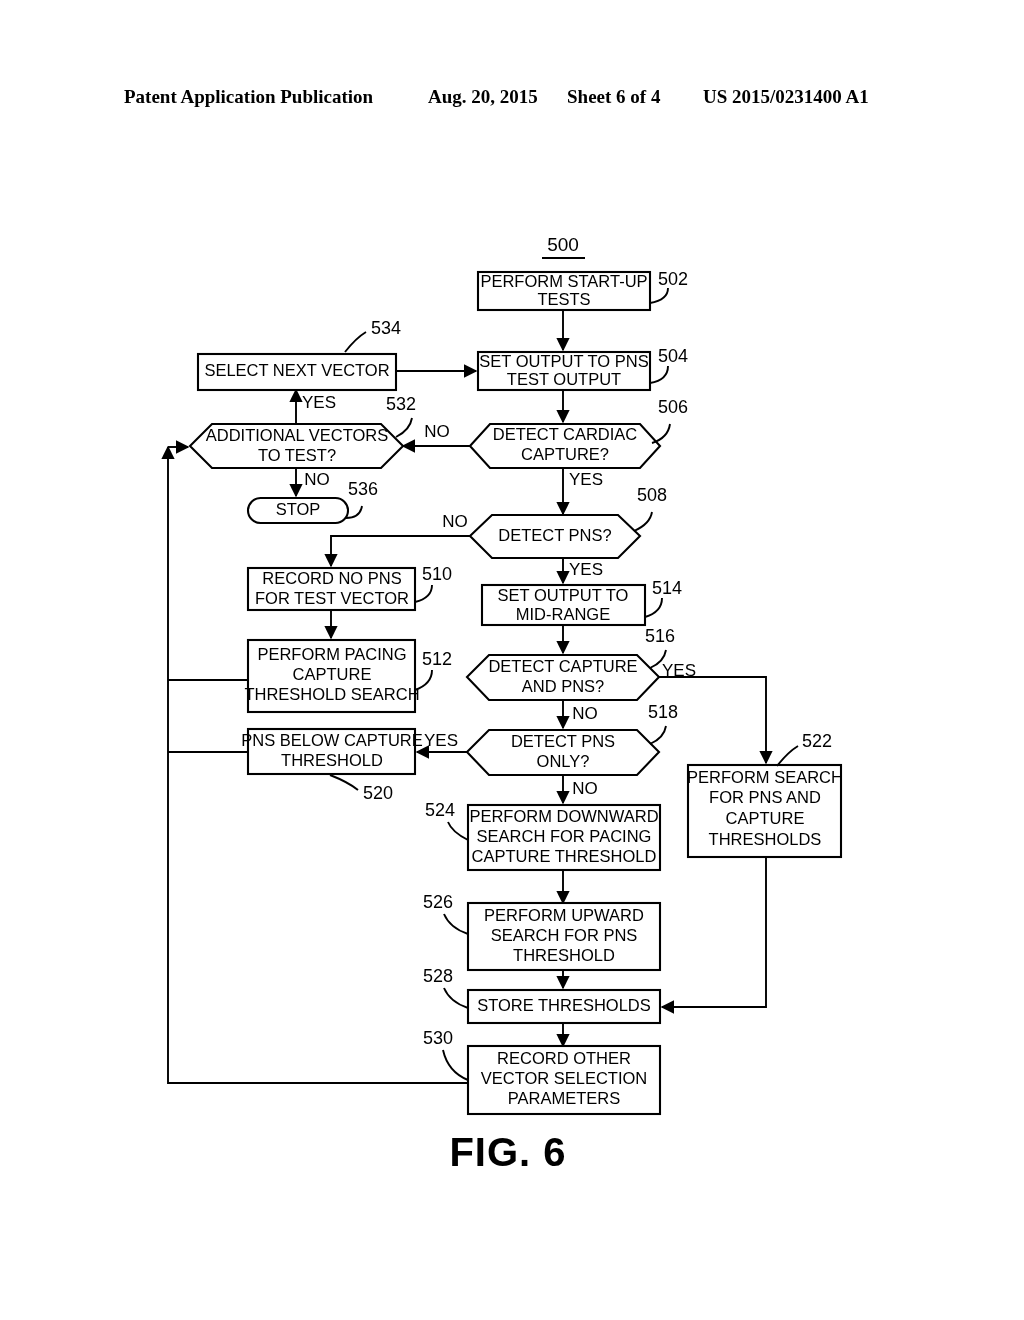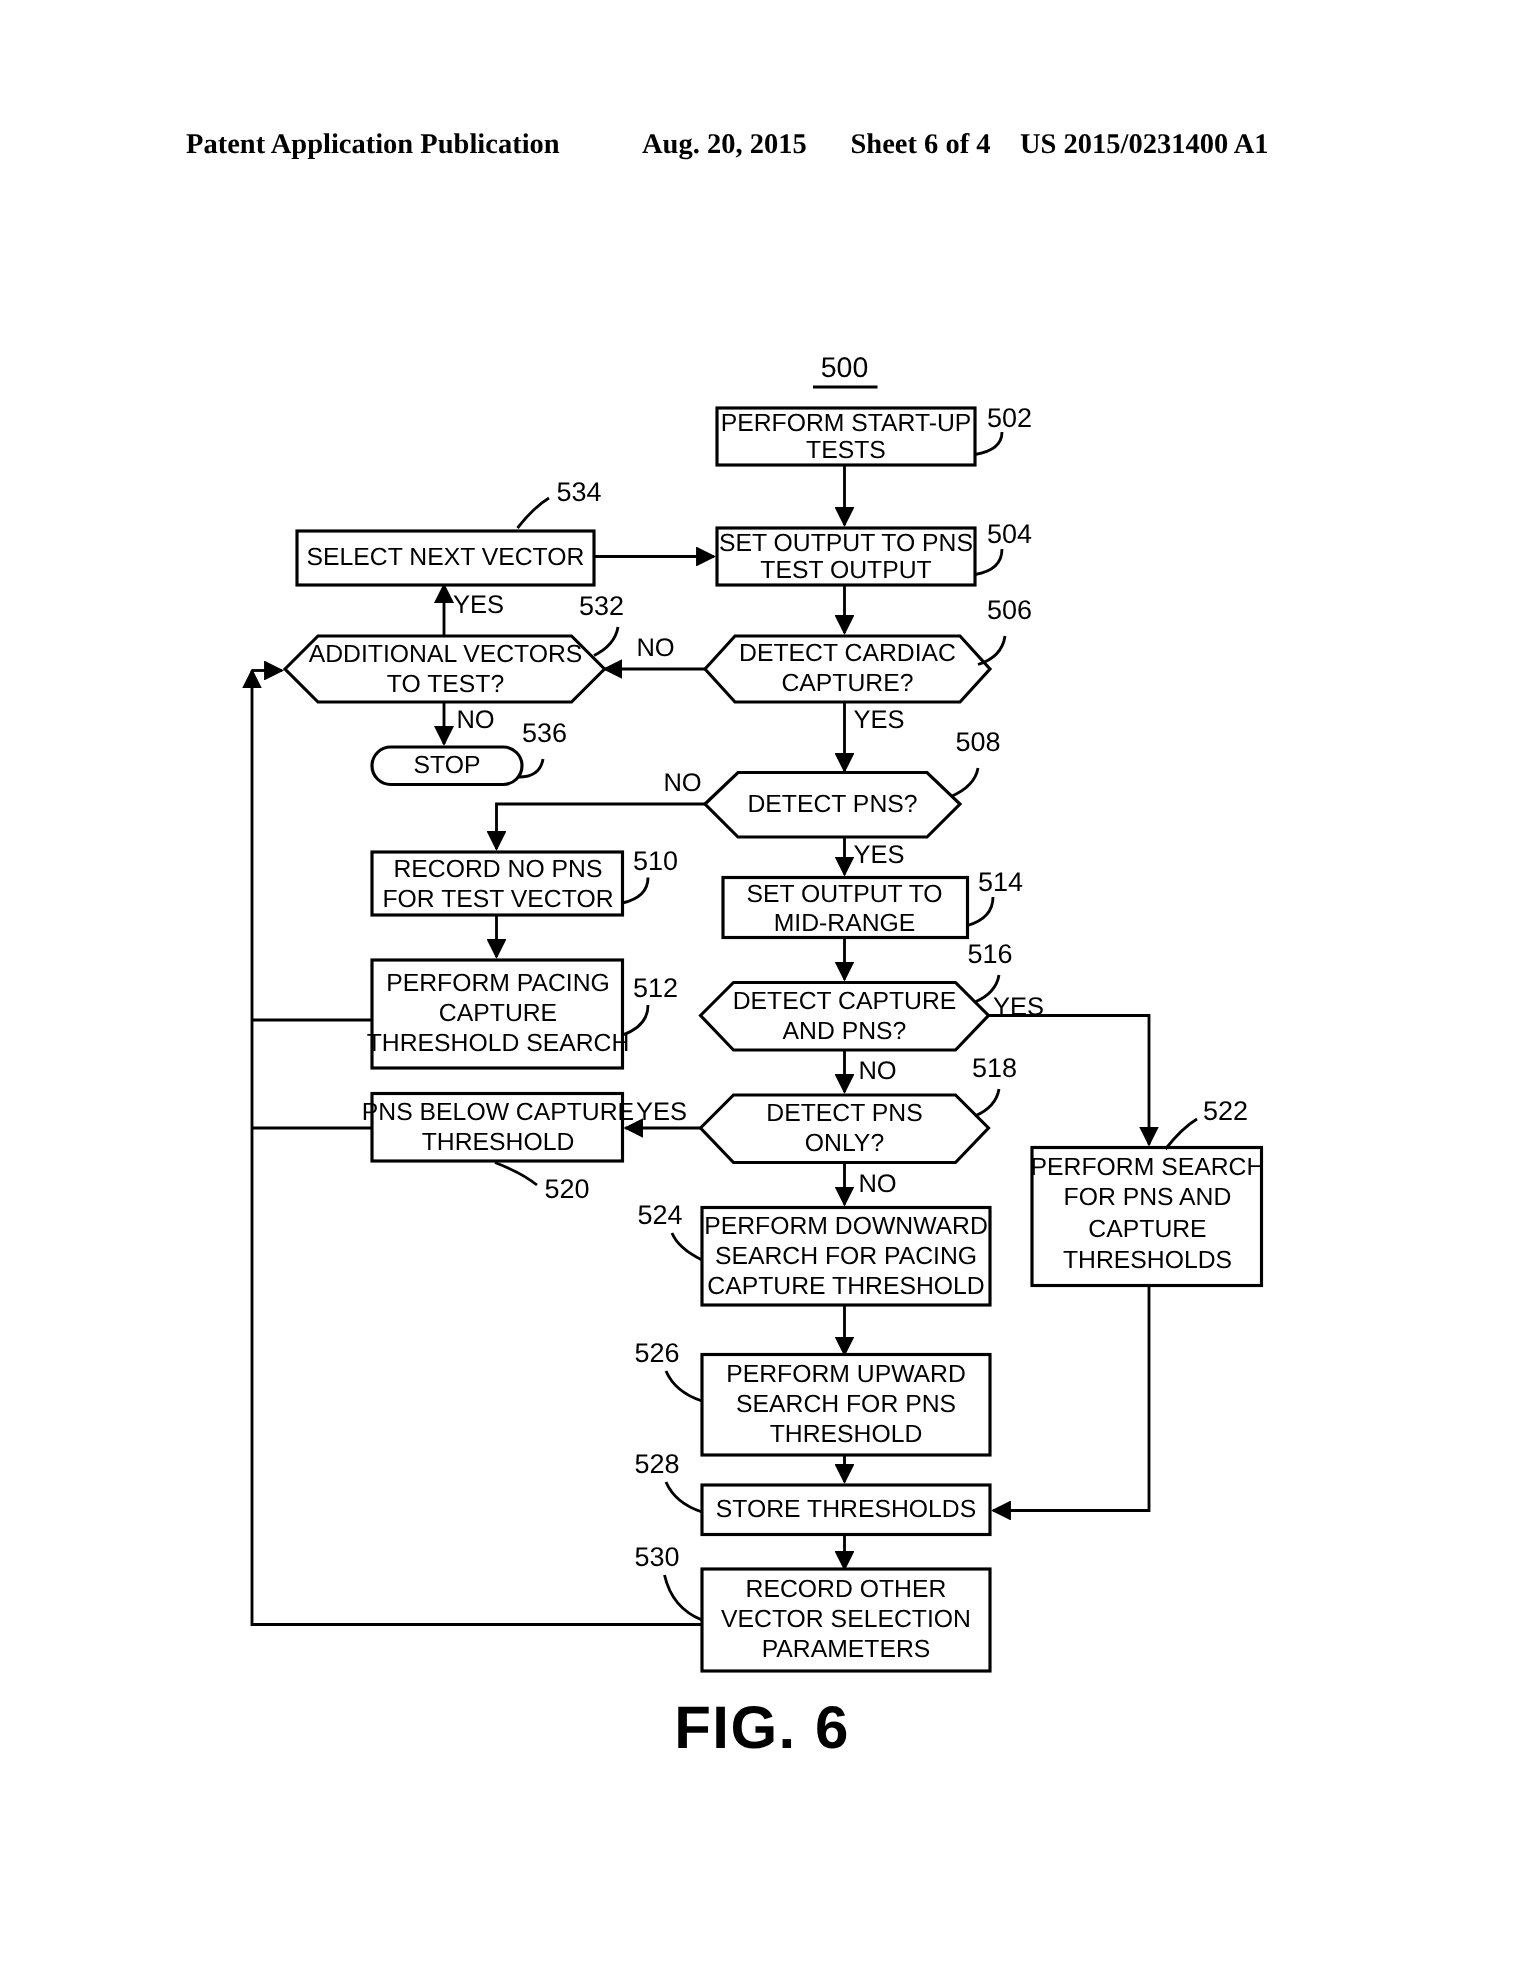--- a/index.html
+++ b/index.html
@@ -31,21 +31,21 @@
     font-family: "Liberation Serif", serif;
     font-weight: bold;
     font-size: 19px;
     color: #000;
     white-space: nowrap;
   }
   .hdr span { position: absolute; top: 0; }
   .hdr-title { left: 124px; }
   .hdr-date  { left: 428px; text-align: center; }
   .hdr-sheet { left: 567px; }
-  .hdr-num   { left: 680px; }
+  .hdr-num   { left: 703px; }
 
   svg#fig {
     position: absolute;
     left: 0;
     top: 0;
     width: 1024px;
     height: 1320px;
     display: block;
   }
   svg#fig text {

